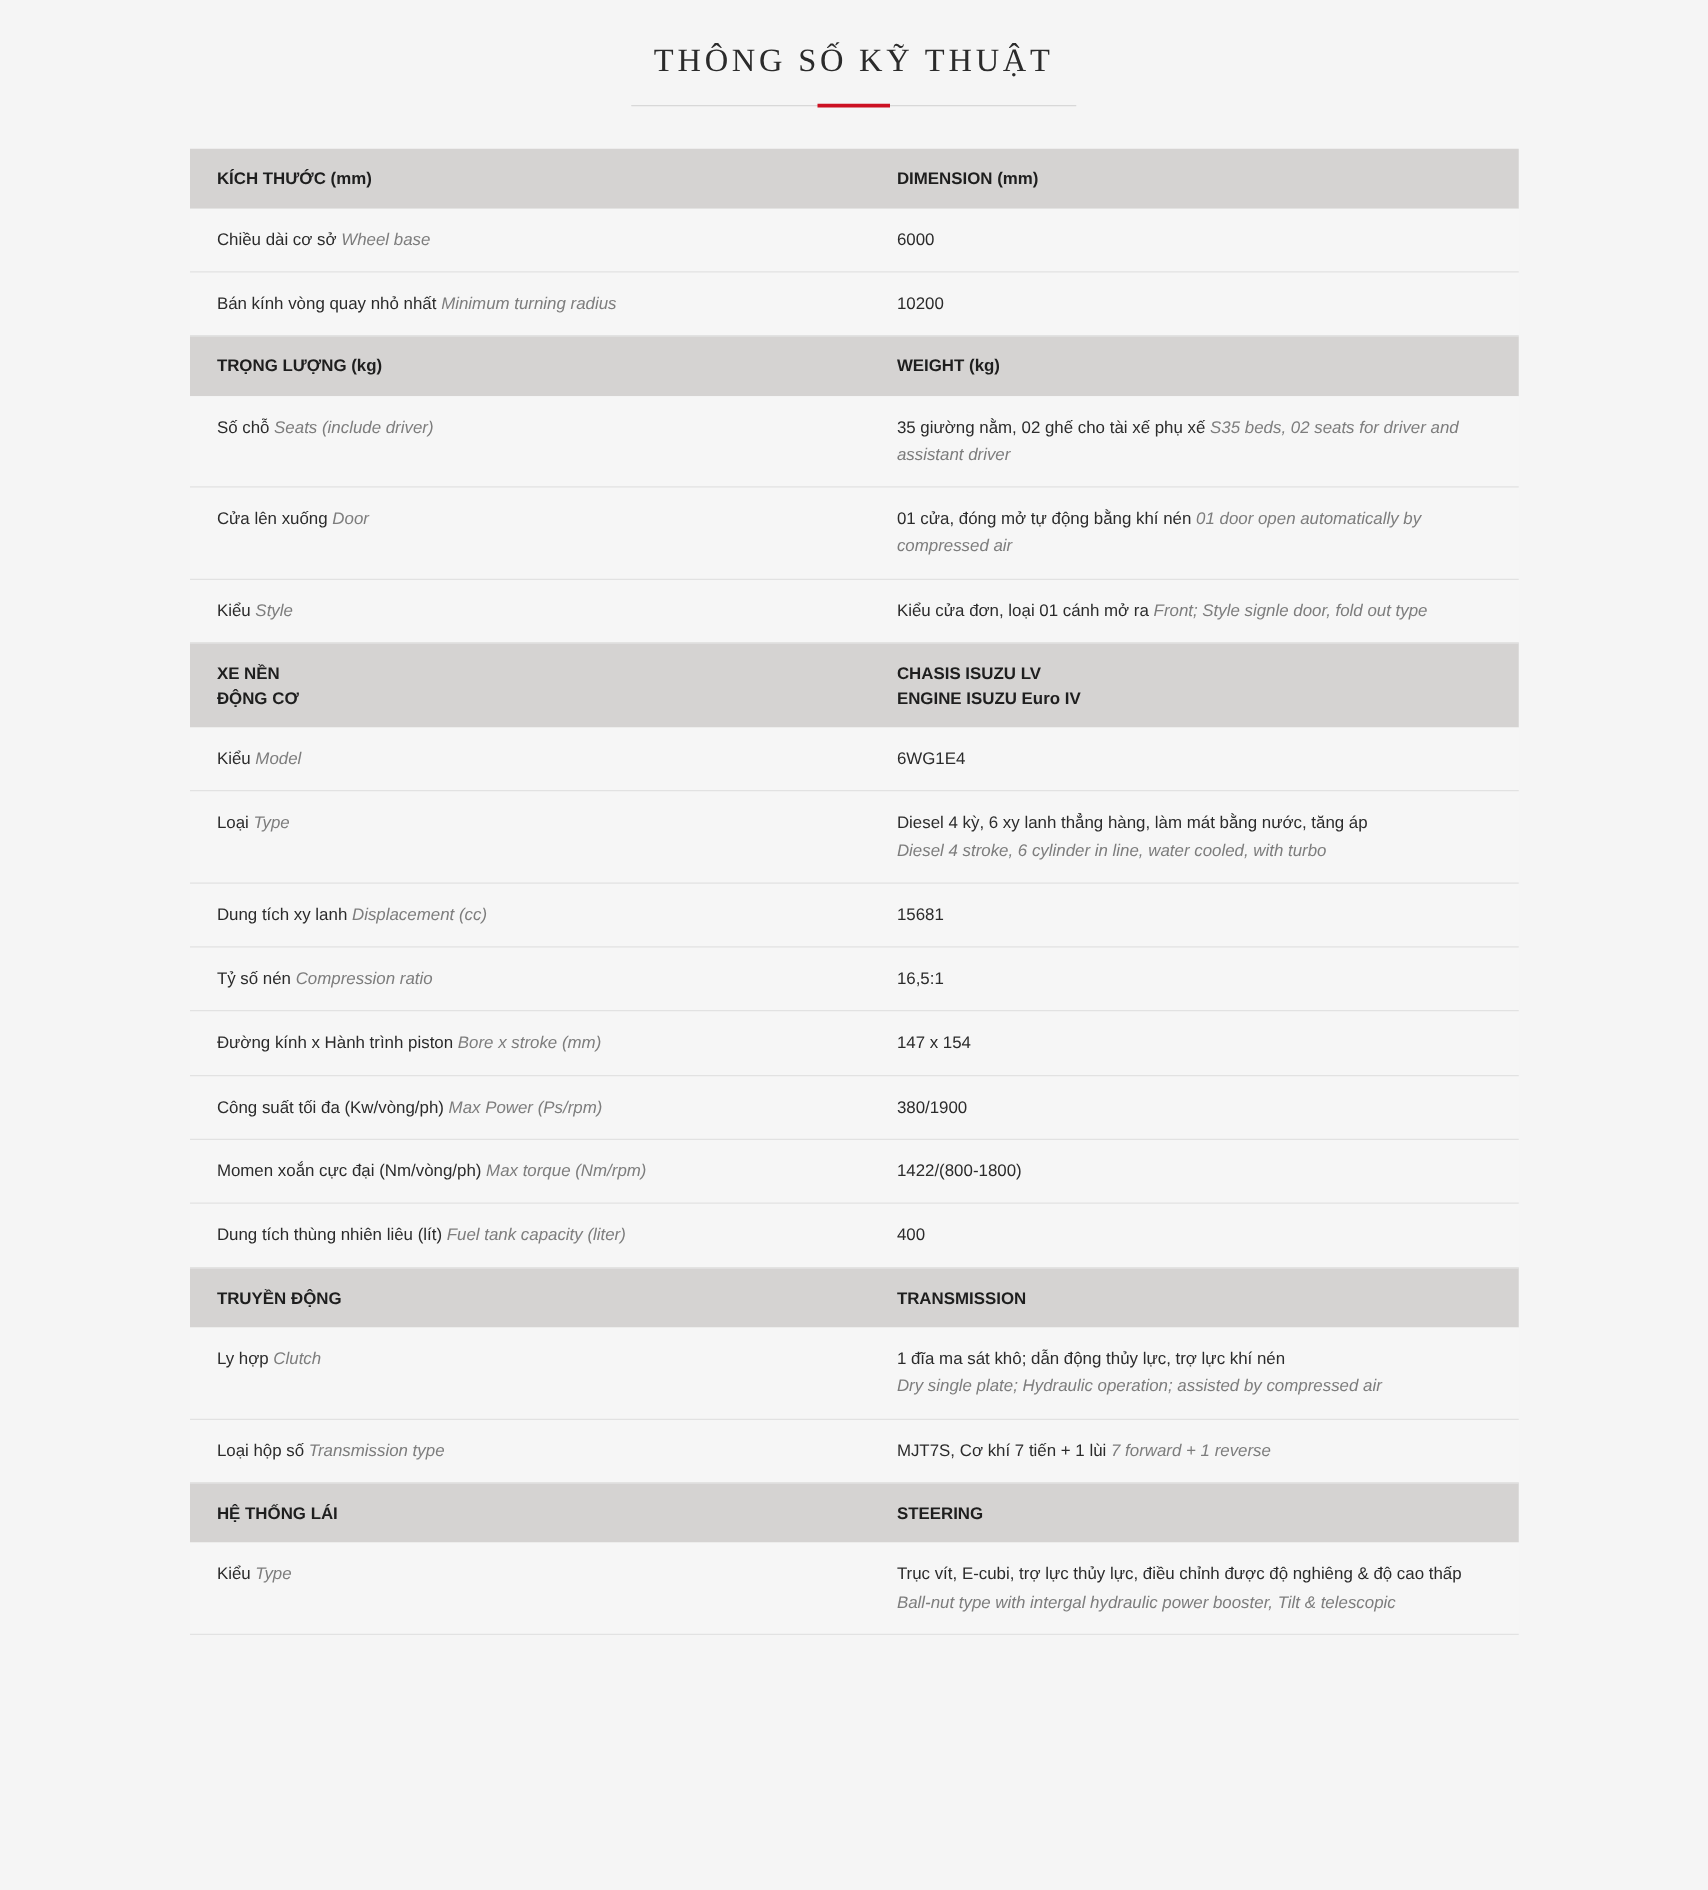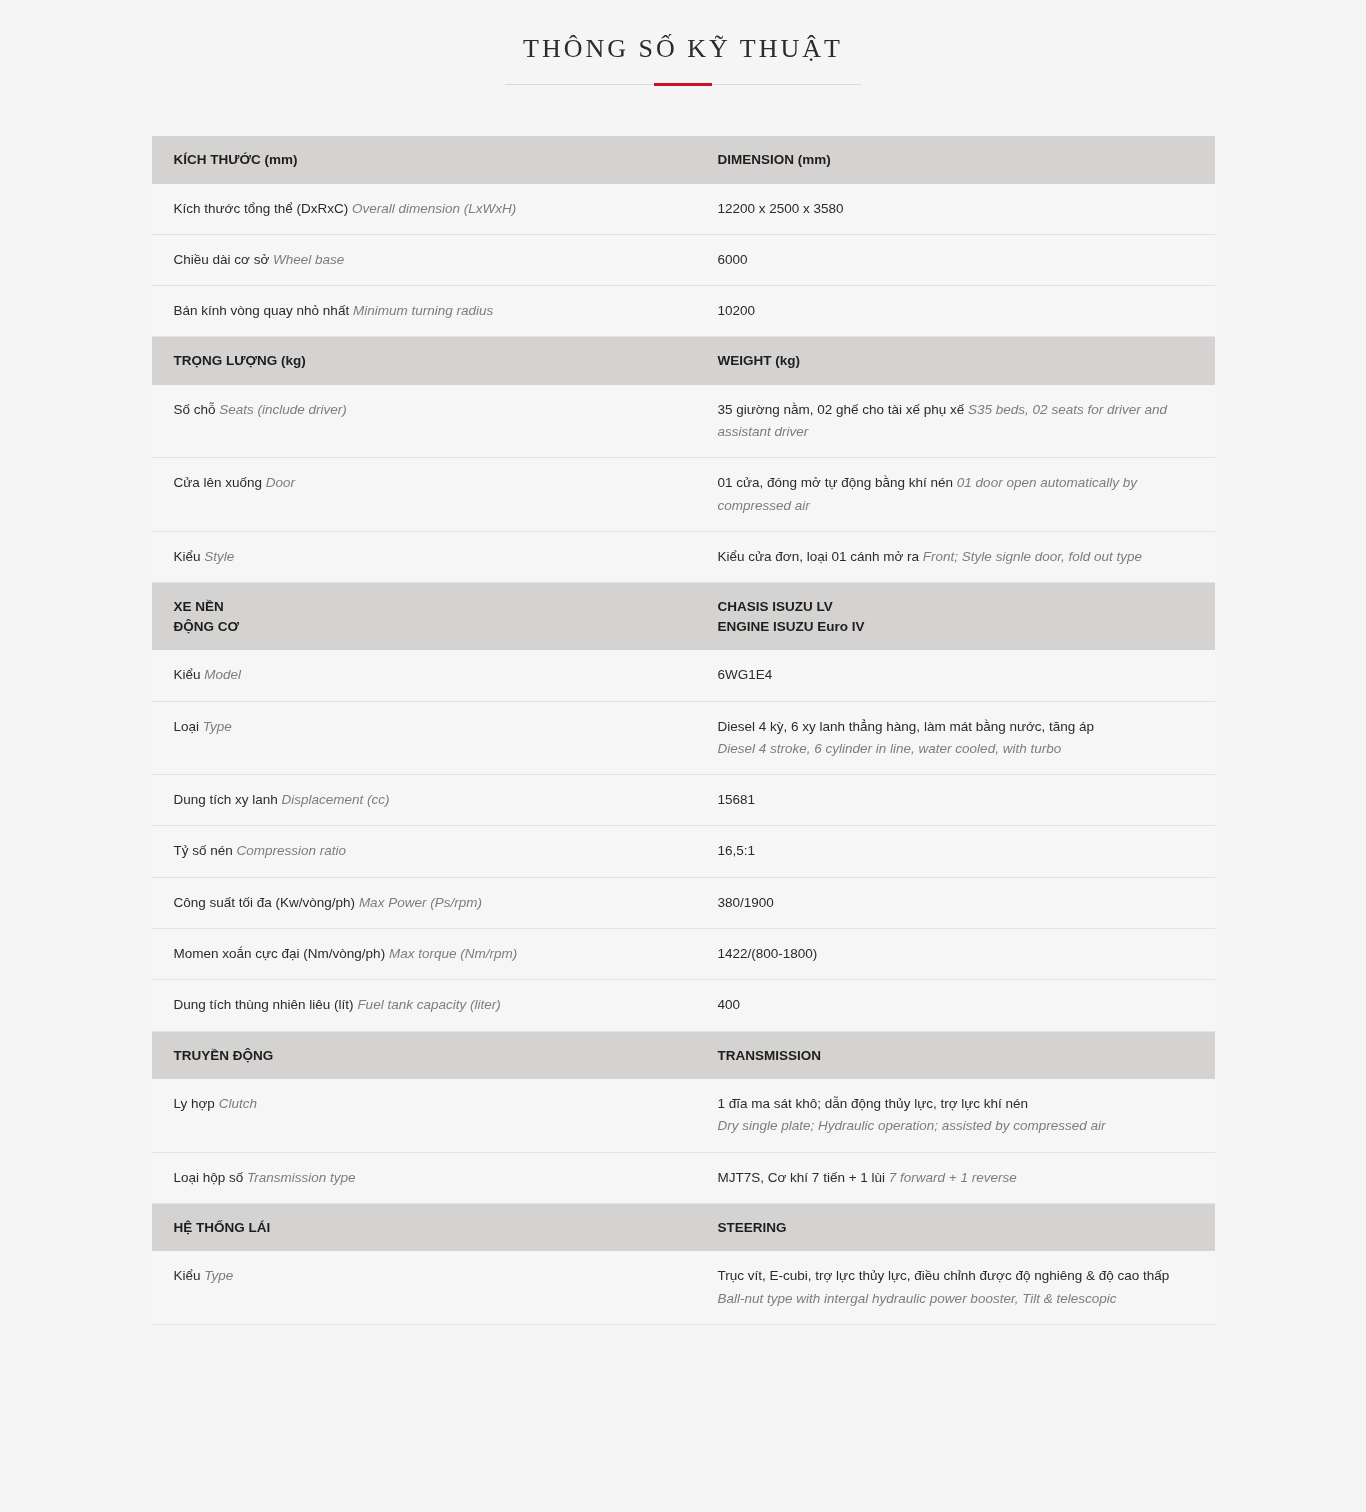--- a/index.html
+++ b/index.html
@@ -42,21 +42,21 @@
     transform: translateX(-50%);
     bottom: -2px;
     width: 58px;
     height: 3px;
     background: #cc1122;
   }
 
   
   .spec-table {
     width: 975px;
-    margin: 41px auto 0 auto;
+    margin: 24px auto 0 auto;
     border-collapse: collapse;
     table-layout: fixed;
   }
   .spec-table tr.section-row td {
     background: #d5d3d2;
     font-weight: bold;
     font-size: 13.5px;
     color: #1e1e1e;
     padding: 14px 22px;
     border: none;
@@ -92,24 +92,20 @@
     </div>
   </div>
 
   <table class="spec-table">
     <tbody id="spec-body">
         <tr class="section-row">
           <td class="col-label nowrap-pre">KÍCH THƯỚC (mm)</td>
           <td class="col-value nowrap-pre">DIMENSION (mm)</td>
         </tr>
         <tr class="data-row">
-          <td class="col-label"><span>Kích thước tổng thể (DxRxC)</span> <span class="en-inline">Overall dimension (LxWxH)</span></td>
-          <td class="col-value"><span>12200 x 2500 x 3580</span></td>
-        </tr>
-        <tr class="data-row">
           <td class="col-label"><span>Chiều dài cơ sở</span> <span class="en-inline">Wheel base</span></td>
           <td class="col-value"><span>6000</span></td>
         </tr>
         <tr class="data-row">
           <td class="col-label"><span>Bán kính vòng quay nhỏ nhất</span> <span class="en-inline">Minimum turning radius</span></td>
           <td class="col-value"><span>10200</span></td>
         </tr>
         <tr class="section-row">
           <td class="col-label nowrap-pre">TRỌNG LƯỢNG (kg)</td>
           <td class="col-value nowrap-pre">WEIGHT (kg)</td>
@@ -142,20 +138,24 @@
         </tr>
         <tr class="data-row">
           <td class="col-label"><span>Dung tích xy lanh</span> <span class="en-inline">Displacement (cc)</span></td>
           <td class="col-value"><span>15681</span></td>
         </tr>
         <tr class="data-row">
           <td class="col-label"><span>Tỷ số nén</span> <span class="en-inline">Compression ratio</span></td>
           <td class="col-value"><span>16,5:1</span></td>
         </tr>
         <tr class="data-row">
+          <td class="col-label"><span>Đường kính x Hành trình piston</span> <span class="en-inline">Bore x stroke (mm)</span></td>
+          <td class="col-value"><span>147 x 154</span></td>
+        </tr>
+        <tr class="data-row">
           <td class="col-label"><span>Công suất tối đa (Kw/vòng/ph)</span> <span class="en-inline">Max Power (Ps/rpm)</span></td>
           <td class="col-value"><span>380/1900</span></td>
         </tr>
         <tr class="data-row">
           <td class="col-label"><span>Momen xoắn cực đại (Nm/vòng/ph)</span> <span class="en-inline">Max torque (Nm/rpm)</span></td>
           <td class="col-value"><span>1422/(800-1800)</span></td>
         </tr>
         <tr class="data-row">
           <td class="col-label"><span>Dung tích thùng nhiên liêu (lít)</span> <span class="en-inline">Fuel tank capacity (liter)</span></td>
           <td class="col-value"><span>400</span></td>

